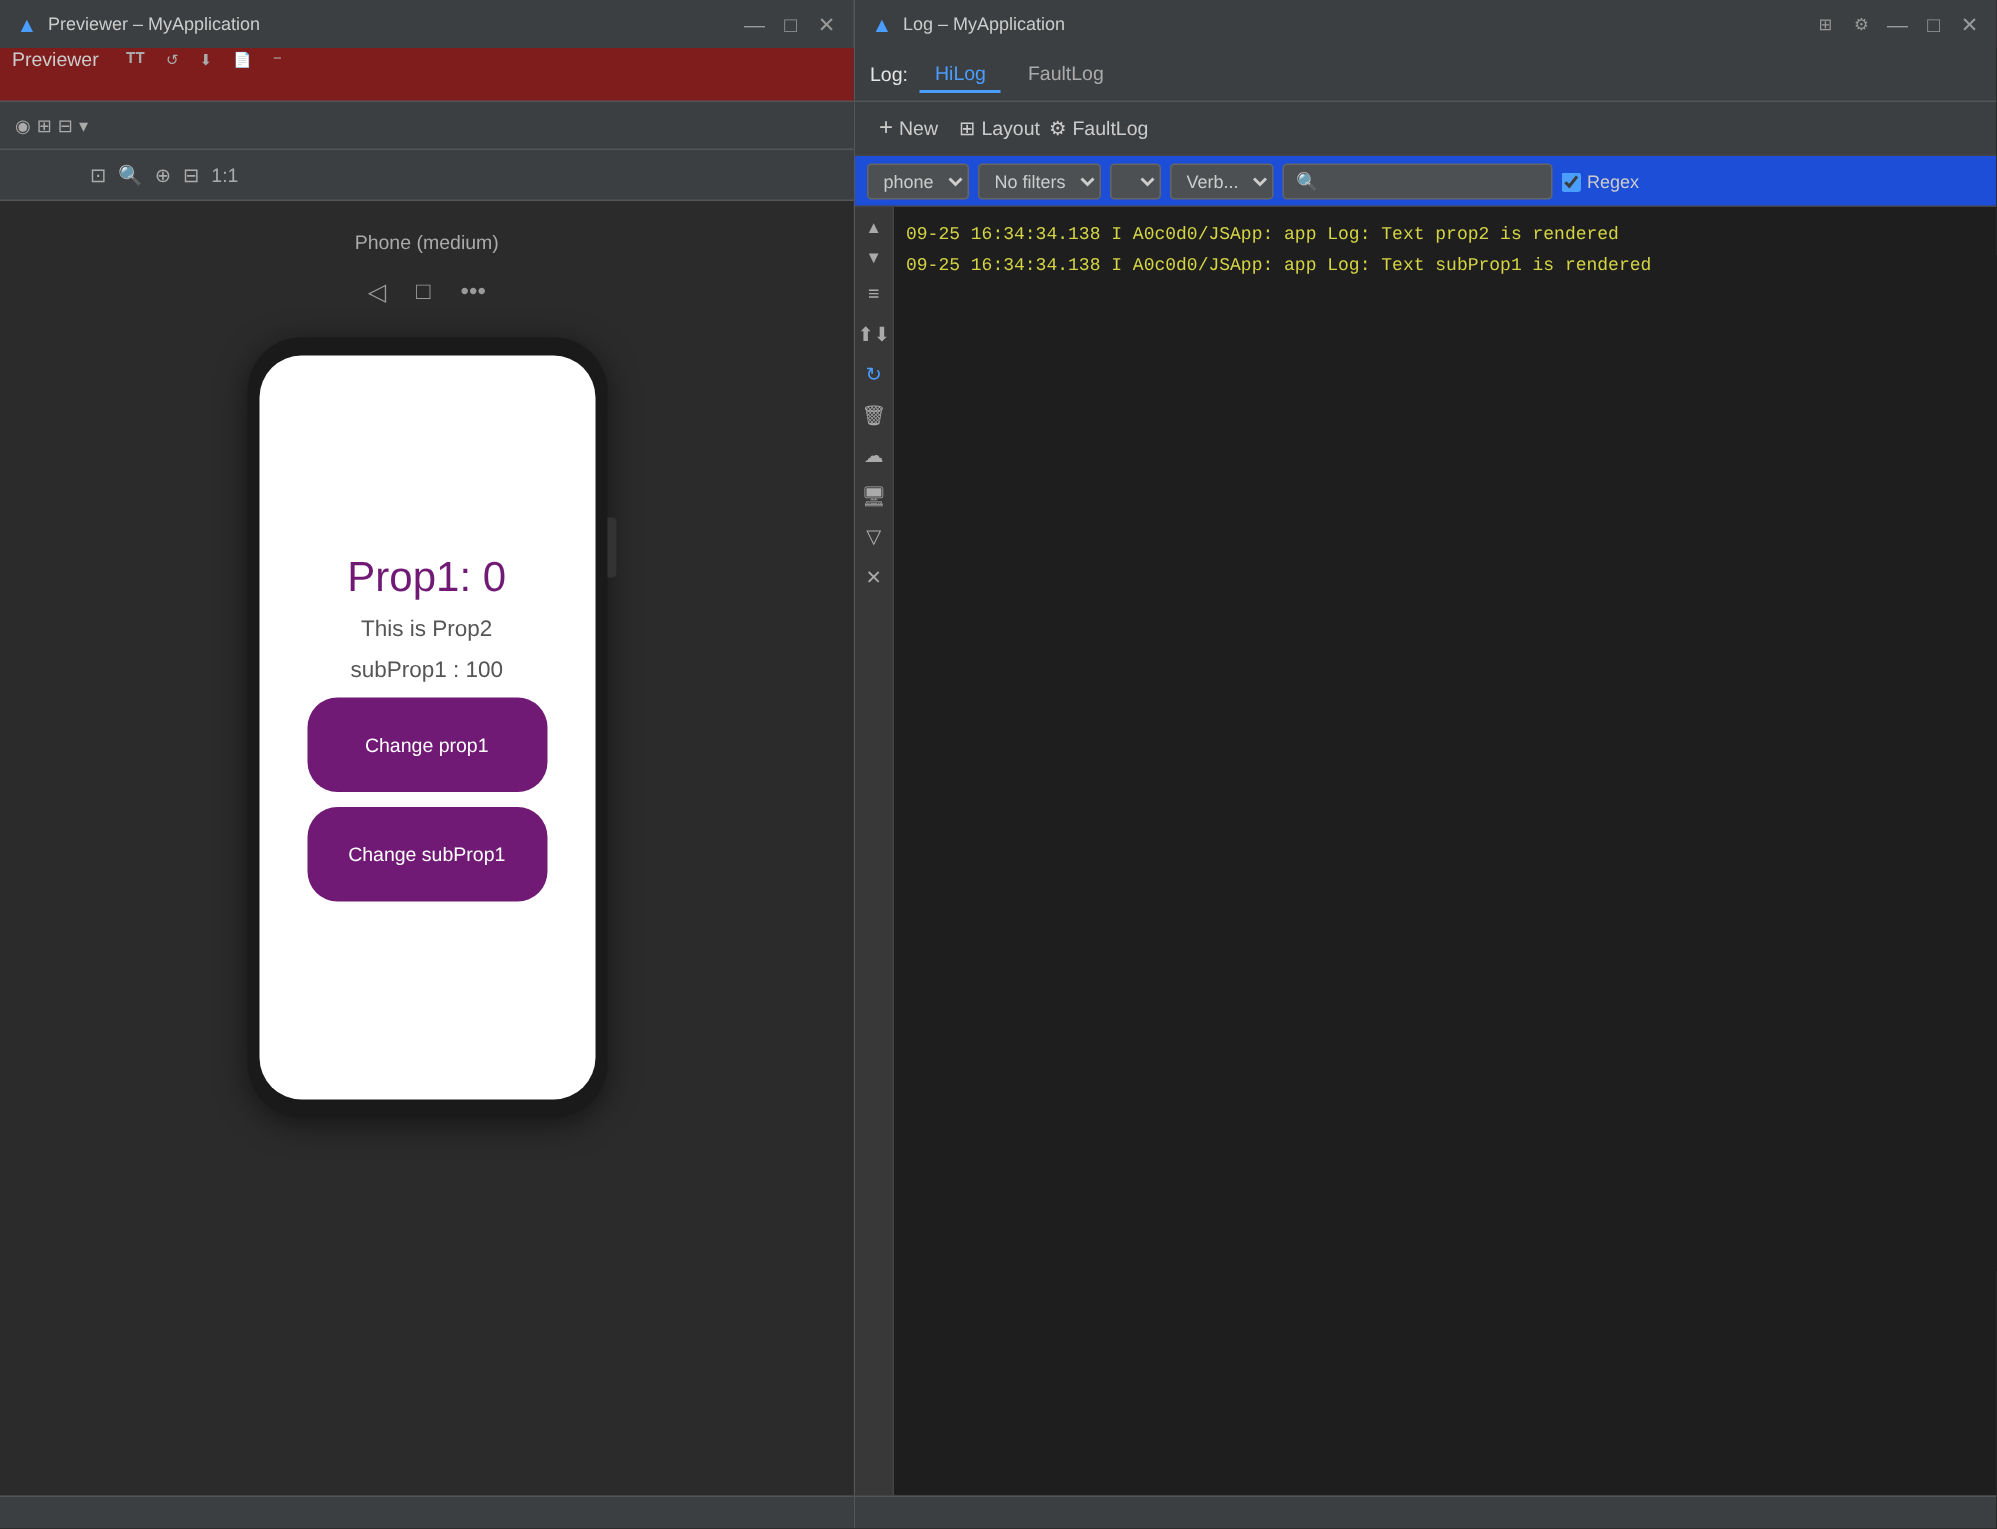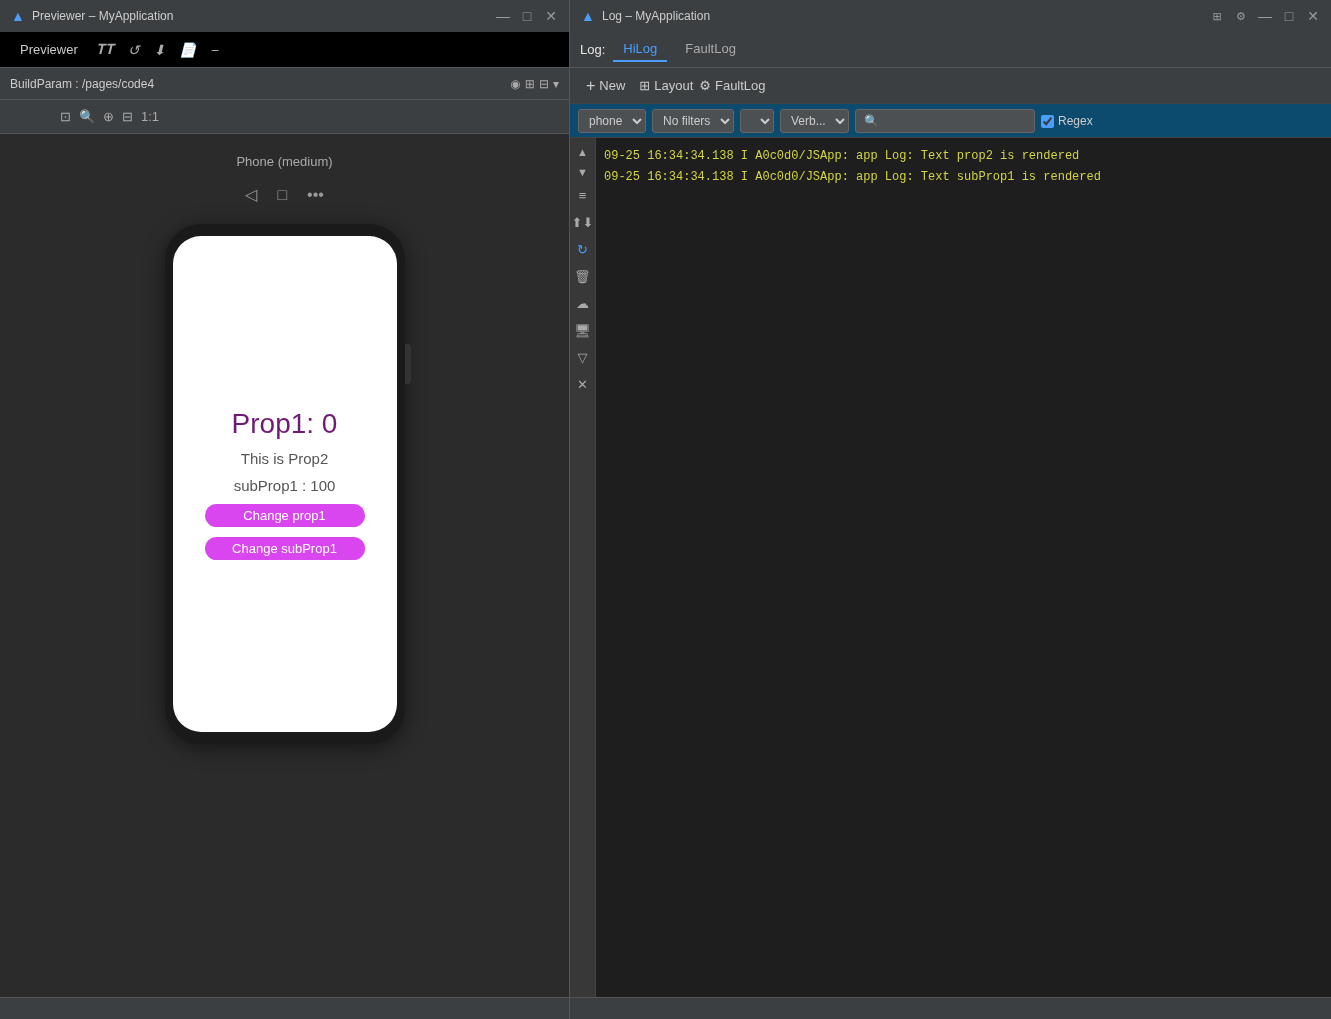--- a/index.html
+++ b/index.html
@@ -73,39 +73,37 @@
     .left-panel {
       width: 570px;
       display: flex;
       flex-direction: column;
       background: #2b2b2b;
       border-right: 1px solid #555;
     }
 
     .toolbar {
       display: flex;
-      align-items: center;
       height: 36px;
-      background: #000000;
-      padding: 0 20px;
+      background: #7f1d1d;
+      padding: 0 8px;
       border-bottom: 1px solid #555;
       gap: 6px;
     }
     .toolbar-title {
       font-size: 13px;
       color: #ccc;
       font-weight: 500;
       margin-right: 8px;
     }
     .toolbar-icon {
       color: #aaa;
-      font-size: 14px;
+      font-size: 10px;
       cursor: pointer;
       padding: 2px 4px;
-      font-style: italic;
     }
 
     .breadcrumb-bar {
       display: flex;
       align-items: center;
       height: 32px;
       background: #3c3f41;
       padding: 0 10px;
       border-bottom: 1px solid #555;
       font-size: 12px;
@@ -190,25 +188,25 @@
     }
     .prop2-text {
       font-size: 15px;
       color: #555;
     }
     .subprop-text {
       font-size: 15px;
       color: #555;
     }
     .phone-button {
-      background: #d946ef;
+      background: #701a75;
       color: white;
       border: none;
       border-radius: 20px;
-      padding: 4px 24px;
+      padding: 24px 24px;
       font-size: 13px;
       cursor: pointer;
       width: 160px;
       text-align: center;
     }
 
     
     .right-panel {
       flex: 1;
       display: flex;
@@ -283,21 +281,21 @@
       font-size: 13px;
       cursor: pointer;
       background: none;
       border: none;
     }
 
     .log-filter-bar {
       display: flex;
       align-items: center;
       height: 34px;
-      background: #0c4a6e;
+      background: #1d4ed8;
       padding: 0 8px;
       border-bottom: 1px solid #444;
       gap: 6px;
     }
     .filter-select {
       background: #4c5052;
       color: #ccc;
       border: 1px solid #666;
       border-radius: 3px;
       padding: 2px 6px;
@@ -405,21 +403,20 @@
     <div class="toolbar">
       <span class="toolbar-title">Previewer</span>
       <span class="toolbar-icon" title="Font">𝐓𝐓</span>
       <span class="toolbar-icon">↺</span>
       <span class="toolbar-icon">⬇</span>
       <span class="toolbar-icon">📄</span>
       <span class="toolbar-icon">−</span>
     </div>
 
     <div class="breadcrumb-bar">
-      <span class="breadcrumb-text">BuildParam : /pages/code4</span>
       <div class="breadcrumb-icons">
         <span class="breadcrumb-icon">◉</span>
         <span class="breadcrumb-icon">⊞</span>
 
         <span class="breadcrumb-icon">⊟</span>
         <span class="breadcrumb-icon">▾</span>
       </div>
     </div>
 
     <div style="display:flex; align-items:center; padding:0 60px; background:#3c3f41; border-bottom:1px solid #555; height:34px; gap:8px;">

